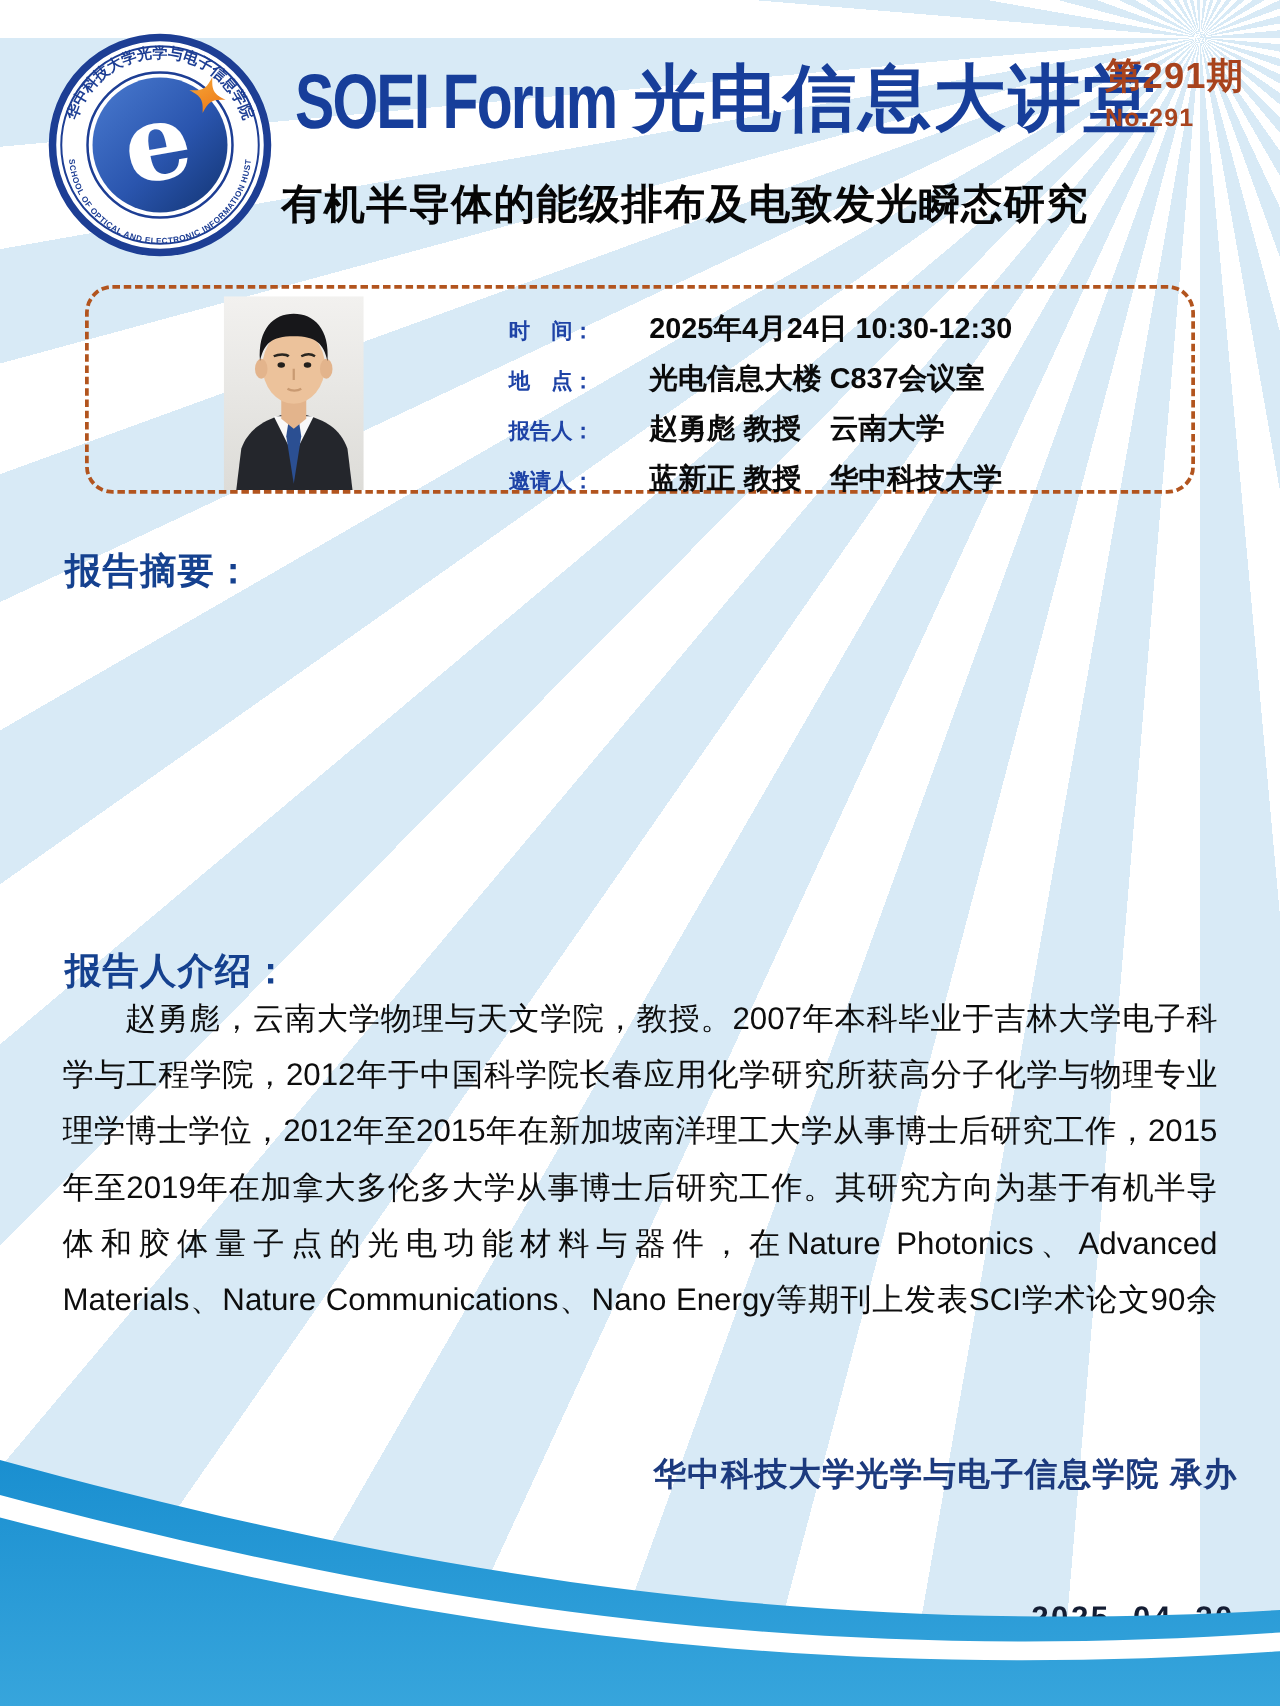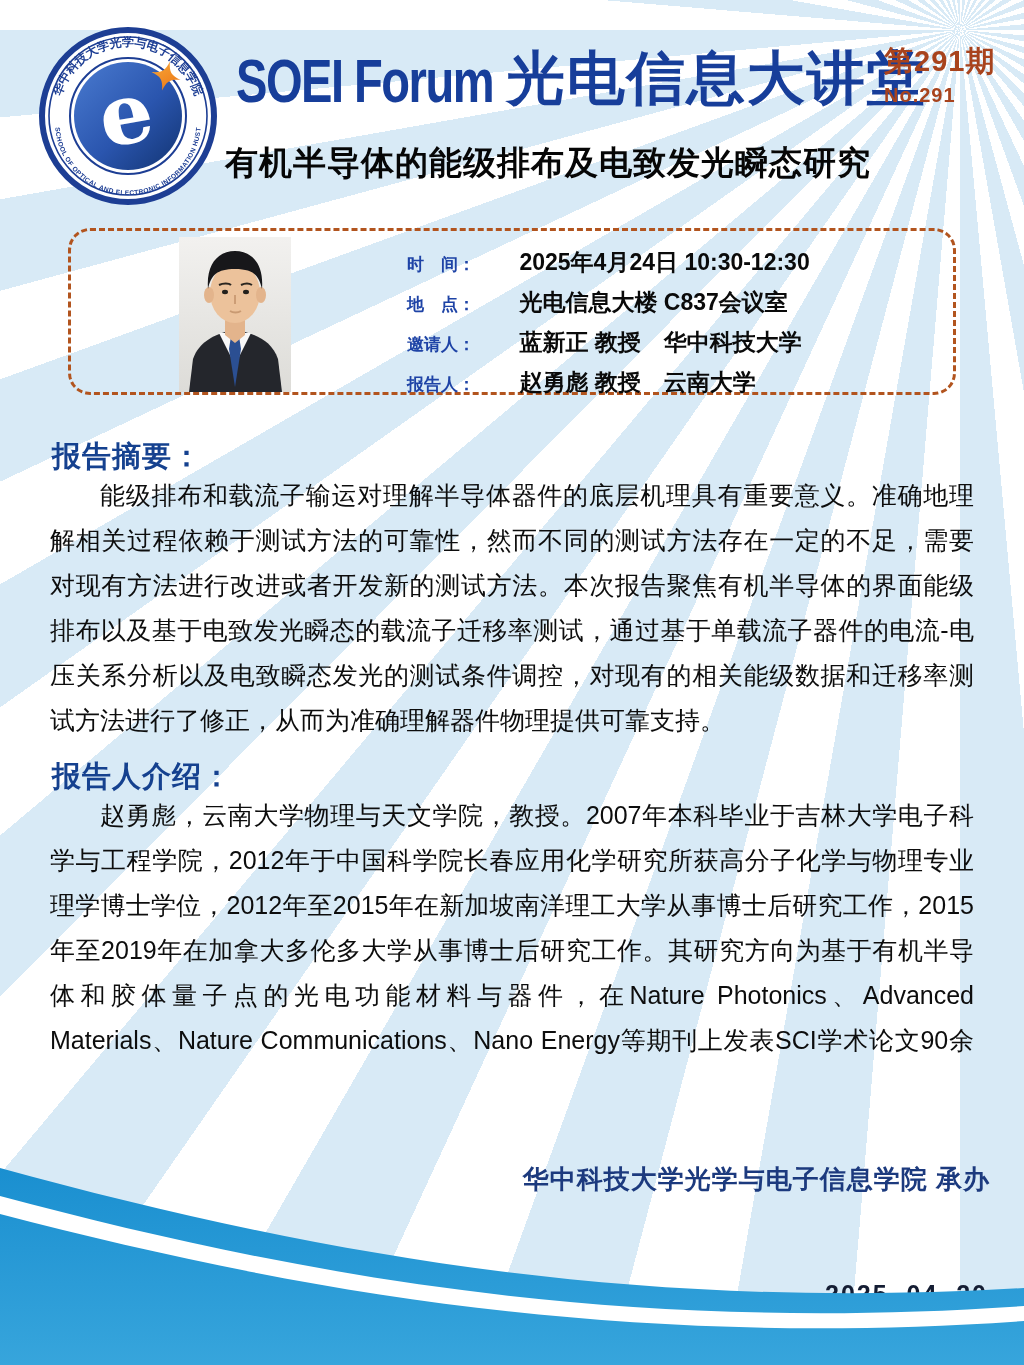--- a/index.html
+++ b/index.html
@@ -140,32 +140,31 @@
     <div class="info-rows">
       <div class="info-row">
         <span class="info-label">时　间：</span>
         <span class="info-value">2025年4月24日 10:30-12:30</span>
       </div>
       <div class="info-row">
         <span class="info-label">地　点：</span>
         <span class="info-value">光电信息大楼 C837会议室</span>
       </div>
       <div class="info-row">
+        <span class="info-label">报告人：</span>
+        <span class="info-value">赵勇彪 教授　云南大学</span>
+      </div>
+      <div class="info-row">
         <span class="info-label">邀请人：</span>
         <span class="info-value">蓝新正 教授　华中科技大学</span>
-      </div>
-      <div class="info-row">
-        <span class="info-label">报告人：</span>
-        <span class="info-value">赵勇彪 教授　云南大学</span>
       </div>
     </div>
   </div>
 
   <div class="section-heading heading-abstract">报告摘要：</div>
-  <div class="para para-abstract">能级排布和载流子输运对理解半导体器件的底层机理具有重要意义。准确地理解相关过程依赖于测试方法的可靠性，然而不同的测试方法存在一定的不足，需要对现有方法进行改进或者开发新的测试方法。本次报告聚焦有机半导体的界面能级排布以及基于电致发光瞬态的载流子迁移率测试，通过基于单载流子器件的电流-电压关系分析以及电致瞬态发光的测试条件调控，对现有的相关能级数据和迁移率测试方法进行了修正，从而为准确理解器件物理提供可靠支持。</div>
 
   <div class="section-heading heading-bio">报告人介绍：</div>
   <div class="para para-bio">赵勇彪，云南大学物理与天文学院，教授。2007年本科毕业于吉林大学电子科学与工程学院，2012年于中国科学院长春应用化学研究所获高分子化学与物理专业理学博士学位，2012年至2015年在新加坡南洋理工大学从事博士后研究工作，2015年至2019年在加拿大多伦多大学从事博士后研究工作。其研究方向为基于有机半导体和胶体量子点的光电功能材料与器件，在Nature Photonics、Advanced Materials、Nature Communications、Nano Energy等期刊上发表SCI学术论文90余篇，h-index为42。</div>
 
   <div class="footer-organizer">华中科技大学光学与电子信息学院 承办</div>
   <div class="footer-date">2025. 04. 20</div>
 
   <svg class="wave" viewBox="0 0 1024 265" preserveAspectRatio="none">
     <defs>
       <linearGradient id="waveGrad" x1="0" y1="0" x2="0" y2="1">

